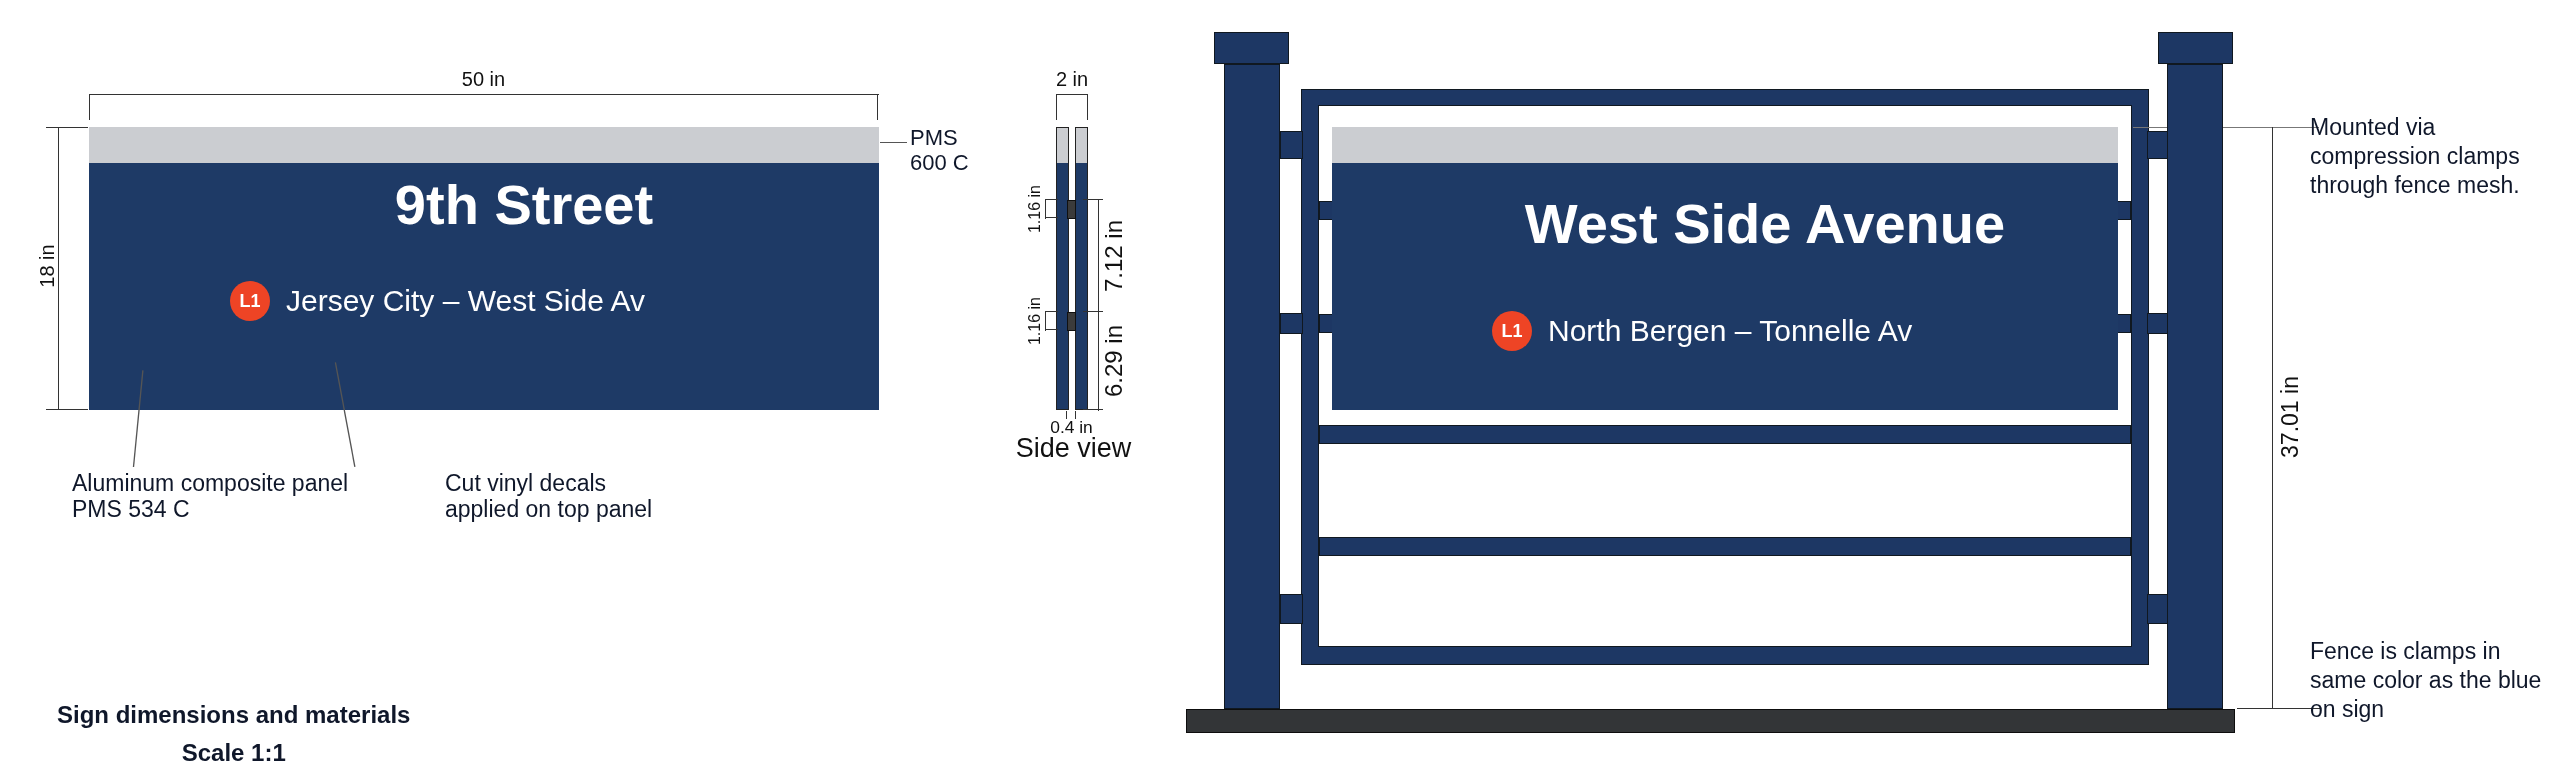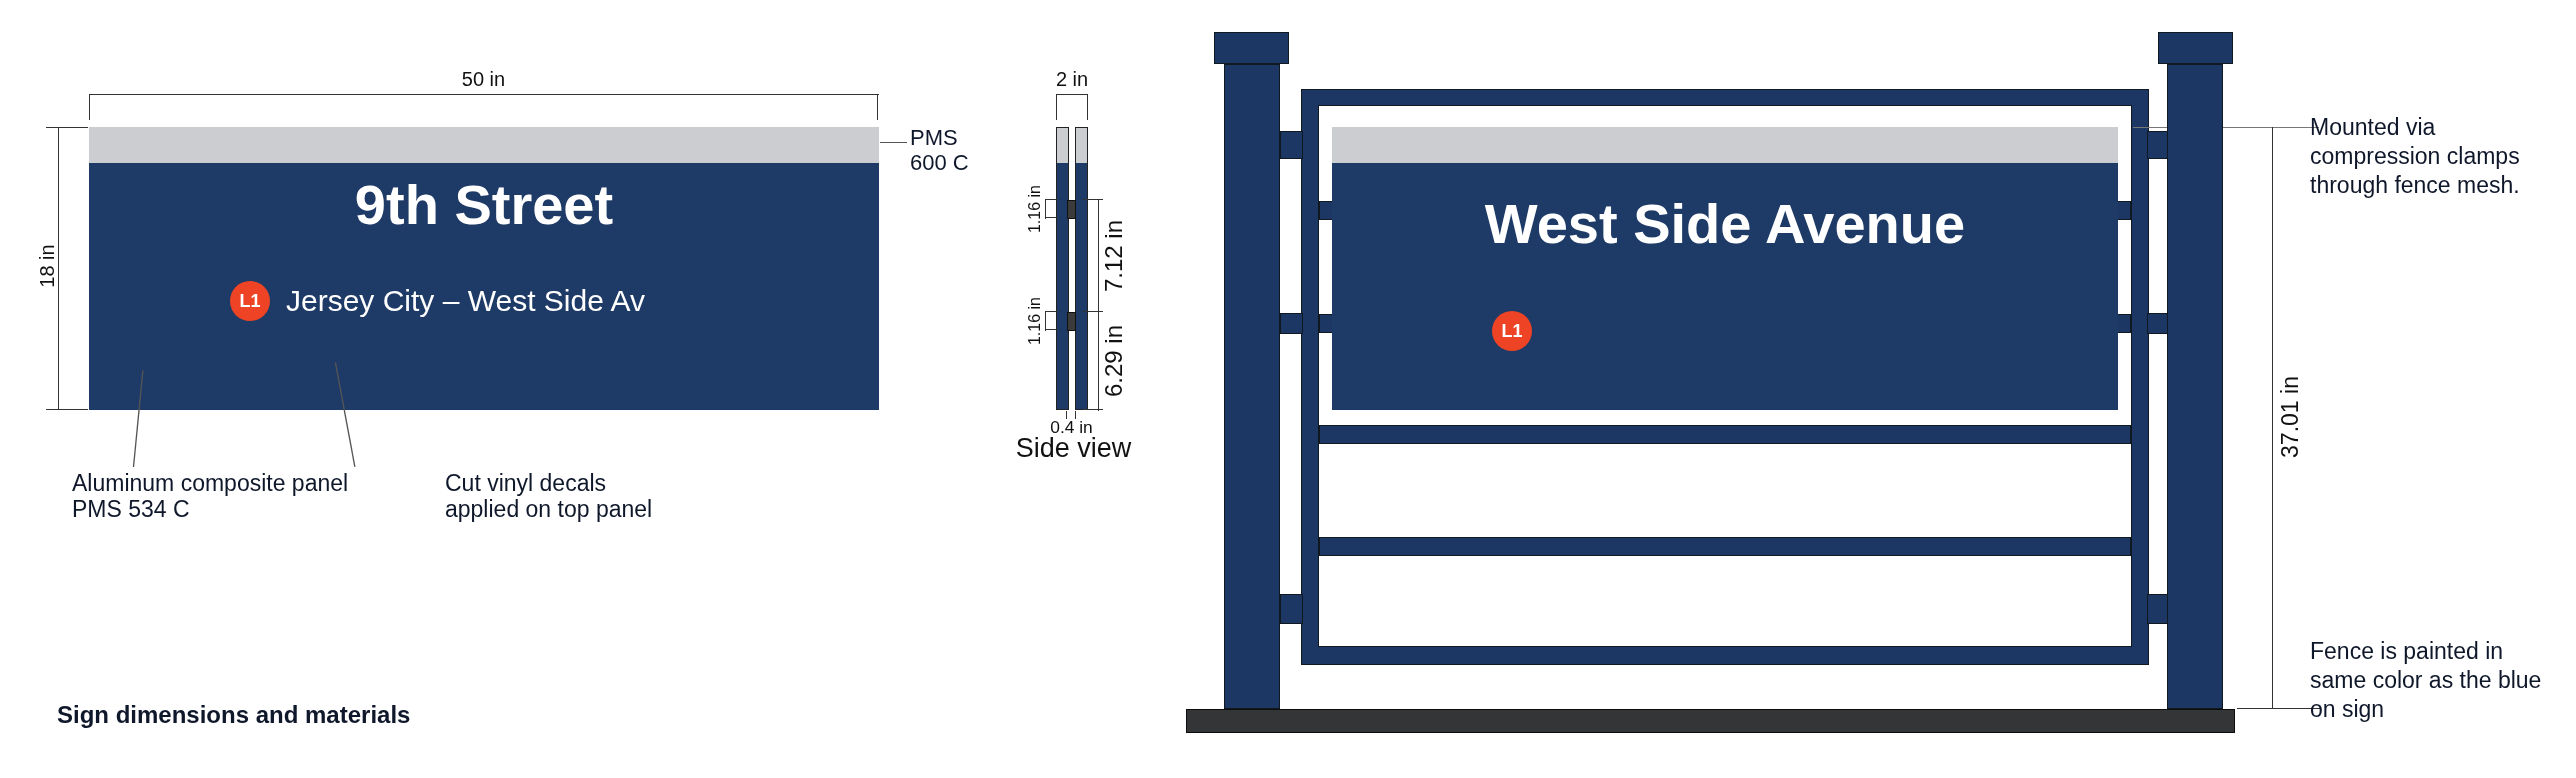--- a/index.html
+++ b/index.html
@@ -10,21 +10,21 @@
   .dimline{position:absolute;background:#333;}
   .leader{position:absolute;background:#555;}
   .dim-label{position:absolute;color:#111;text-align:center;white-space:nowrap;}
   .rot{position:absolute;color:#111;white-space:nowrap;transform:translate(-50%,-50%) rotate(-90deg);}
   .note{position:absolute;color:#0f172a;font-size:23px;line-height:29px;white-space:nowrap;}
   .note span{display:block;}
   
   .sign{position:absolute;background:#1e3a66;}
   .strip{position:absolute;left:0;top:0;width:100%;height:36px;background:#cbcdd1;}
   .sign-title{position:absolute;left:0;width:100%;text-align:center;color:#fff;
-    font-weight:bold;font-size:56px;line-height:60px;white-space:nowrap;}
+    font-weight:bold;font-size:56px;line-height:60px;white-space:nowrap;padding-left:40px;}
   .route{position:absolute;display:flex;align-items:center;gap:16px;height:42px;}
   .bullet{width:40px;height:40px;border-radius:50%;display:flex;align-items:center;
     justify-content:center;color:#fff;font-weight:bold;font-size:18px;flex:0 0 auto;}
   .bullet-l1{background:#ee4425;}
   .bullet-l3{background:#6d84c6;}
   .dest{color:#fff;font-size:30px;white-space:nowrap;}
   
   .bar{position:absolute;width:13.4px;height:283px;border:0.7px solid #222;box-sizing:border-box;background:#1e3a66;}
   .bar .bar-strip{position:absolute;left:0;top:0;width:100%;height:35px;background:#cbcdd1;}
   .clamp{position:absolute;width:9.4px;height:19px;background:#3b3b3b;border:0.7px solid #111;box-sizing:border-box;}
@@ -75,20 +75,21 @@
     <span>PMS 534 C</span>
   </div>
 
   <div class="note" style="left:445px;top:470px;font-size:23px;line-height:26px;">
     <span>Cut vinyl decals</span>
     <span>applied on top panel</span>
   </div>
 
   <div class="note" style="left:57px;top:696px;font-size:24px;line-height:38px;font-weight:700;text-align:center;">
     <span>Sign dimensions and materials</span>
+    <span>Scale 1:1</span>
   </div>
 
   <div class="dimline" style="left:1056px;top:94px;width:32px;height:1.3px;"></div>
   <div class="dimline" style="left:1056px;top:94px;width:1.3px;height:25.5px;"></div>
   <div class="dimline" style="left:1087px;top:94px;width:1.3px;height:25.5px;"></div>
   <div class="dim-label" style="left:1005px;top:68px;width:134px;font-size:20px;">2 in</div>
 
   <div class="bar" style="left:1056px;top:127px;">
     <div class="bar-strip"></div>
   </div>
@@ -130,20 +131,21 @@
   <div class="rail" style="top:201px;"></div>
   <div class="rail" style="top:314px;"></div>
   <div class="rail" style="top:425px;"></div>
   <div class="rail" style="top:537px;"></div>
 
   <div class="sign" style="left:1332px;top:127px;width:786px;height:283px;">
     <div class="strip"></div>
     <div class="sign-title" style="top:67px;">West Side Avenue</div>
     <div class="route" style="left:160px;top:183px;">
       <div class="bullet bullet-l1">L1</div>
+      <div class="dest">North Bergen – Tonnelle Av</div>
     </div>
   </div>
 
   <div class="dimline" style="left:2133px;top:127px;width:186px;height:1.3px;background:#777;"></div>
 
   <div class="navy" style="left:1280px;top:131px;width:23px;height:28px;"></div>
   <div class="navy" style="left:1280px;top:313px;width:23px;height:21px;"></div>
   <div class="navy" style="left:1280px;top:594px;width:23px;height:30px;"></div>
   <div class="navy" style="left:2147px;top:131px;width:23px;height:28px;"></div>
   <div class="navy" style="left:2147px;top:313px;width:23px;height:21px;"></div>
@@ -160,19 +162,19 @@
   <div class="dimline" style="left:2237px;top:708px;width:83px;height:1.3px;background:#333;"></div>
   <div class="rot" style="left:2290px;top:417px;font-size:23px;">37.01 in</div>
 
   <div class="note" style="left:2310px;top:113px;">
     <span>Mounted via</span>
     <span>compression clamps</span>
     <span>through fence mesh.</span>
   </div>
 
   <div class="note" style="left:2310px;top:637px;">
-    <span>Fence is painted in</span>
+    <span>Fence is clamps in</span>
     <span>same color as the blue</span>
     <span>on sign</span>
   </div>
 
 </div>
 
 
 </body></html>

